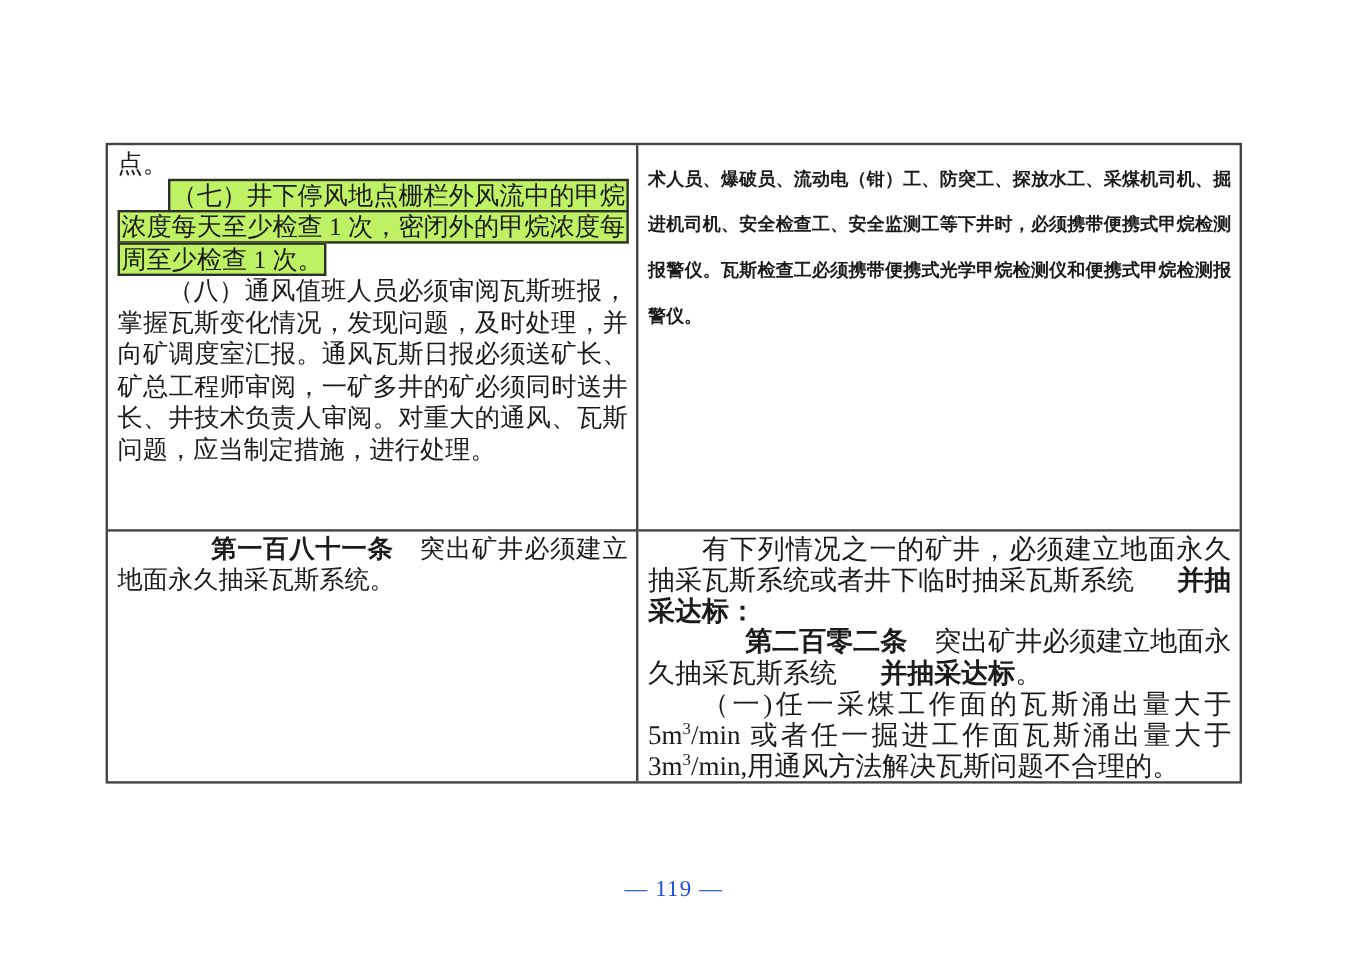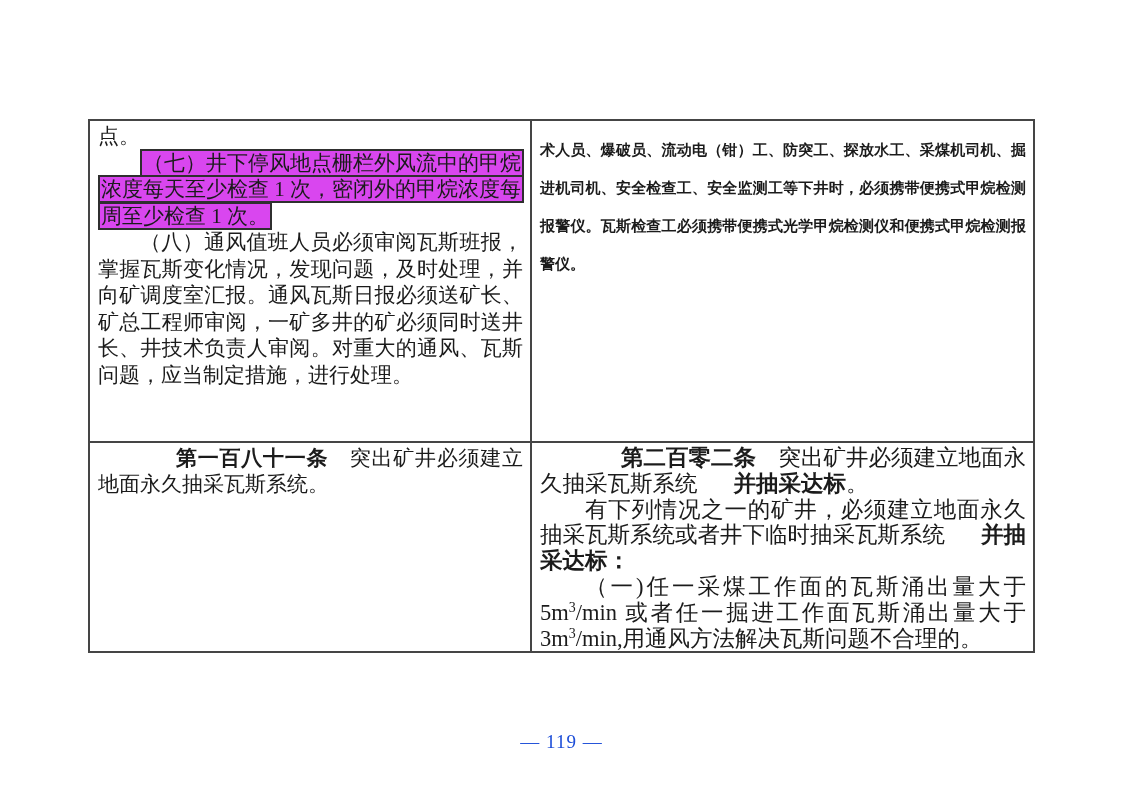--- a/index.html
+++ b/index.html
@@ -60,21 +60,21 @@
   .para { text-align: justify; }
   .para.indent { text-indent: 2em; }
 
   .bold {
     font-weight: bold;
     font-family: "Liberation Sans", "DejaVu Sans", sans-serif;
     margin-left: 36px;
   }
 
   .highlight {
-    background: #d946ef;
+    background: #bef264;
     border: 2px solid #2f2f2f;
     box-decoration-break: clone;
     -webkit-box-decoration-break: clone;
     padding: 0 1px;
   }
 
   sup.sup3 {
     font-size: 0.62em;
     line-height: 0;
     vertical-align: super;
@@ -104,19 +104,19 @@
 
   <div class="cell col-right row-top bold-cell">
       <p class="para"><span>术人员、爆破员、流动电（钳）工、防突工、探放水工、采煤机司机、掘进机司机、安全检查工、安全监测工等下井时，必须携带便携式甲烷检测报警仪。瓦斯检查工必须携带便携式光学甲烷检测仪和便携式甲烷检测报警仪。</span></p>
     </div>
 
   <div class="cell col-left row-bottom serif-cell">
       <p class="para indent"><span class="bold">第一百八十一条</span><span>　突出矿井必须建立地面永久抽采瓦斯系统。</span></p>
     </div>
 
   <div class="cell col-right row-bottom new-cell">
+      <p class="para indent"><span>有下列情况之一的矿井，必须建立地面永久抽采瓦斯系统或者井下临时抽采瓦斯系统</span><span class="bold">并抽采达标：</span></p>
       <p class="para indent"><span class="bold">第二百零二条</span><span>　突出矿井必须建立地面永久抽采瓦斯系统</span><span class="bold">并抽采达标</span><span>。</span></p>
-      <p class="para indent"><span>有下列情况之一的矿井，必须建立地面永久抽采瓦斯系统或者井下临时抽采瓦斯系统</span><span class="bold">并抽采达标：</span></p>
       <p class="para indent"><span>（一)任一采煤工作面的瓦斯涌出量大于 5m</span><sup class="sup3">3</sup><span>/min 或者任一掘进工作面瓦斯涌出量大于 3m</span><sup class="sup3">3</sup><span>/min,用通风方法解决瓦斯问题不合理的。</span></p>
     </div>
 </div>
 
 <div class="page-number">— 119 —</div>
 
 </body></html>

